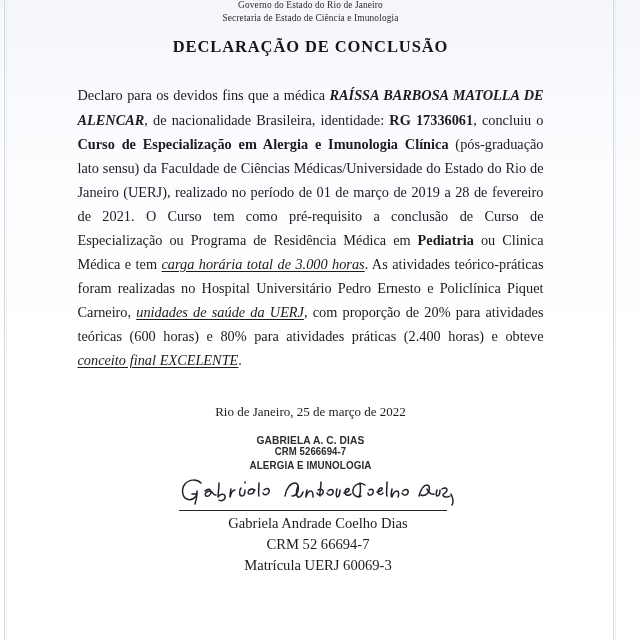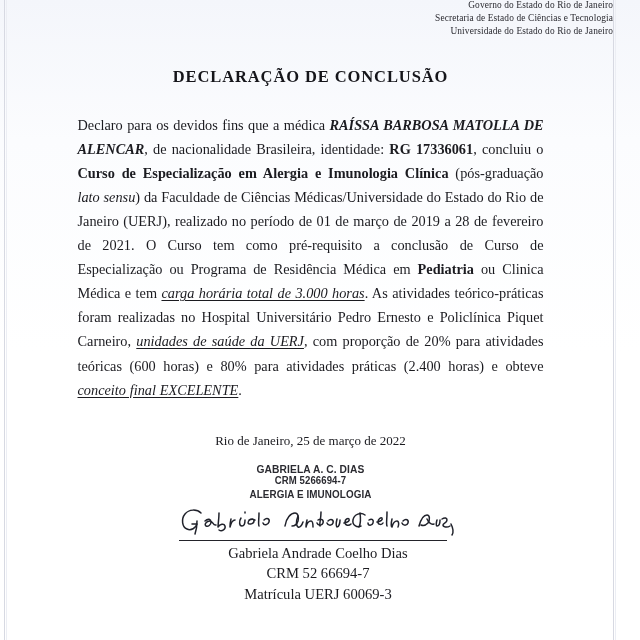--- a/index.html
+++ b/index.html
@@ -40,53 +40,53 @@
   .sheet {
     position: absolute;
     left: 8px;
     top: 0;
     width: 605px;
     height: 640px;
   }
 
   
   .letterhead {
-    text-align: right;
+    text-align: center;
     padding-top: 1px;
     font-size: 9.4px;
     line-height: 13.2px;
     letter-spacing: 0.12px;
     color: #2a2a30;
   }
   .letterhead .ln1 { margin-top: -2px; }
 
   
   .doc-title {
     text-align: center;
-    margin-top: 28px;
+    margin-top: 12px;
     font-size: 16.5px;
     font-weight: bold;
     letter-spacing: 0.9px;
     color: #15151a;
   }
 
   
   .body-block {
     margin: 0 auto;
     margin-top: 26px;
     width: 466px;
     text-align: justify;
     text-align-last: left;
     font-size: 14.3px;
     line-height: 24.1px;
     color: #1b1b20;
     word-spacing: 0.2px;
   }
   b, .b { font-weight: bold; }
-  i, .i { font-style: italic; }
+  i, .i { }
   .bi { font-weight: bold; font-style: italic; }
   .u  { text-decoration: underline; text-underline-offset: 2px; font-style: italic; }
 
   
   .date-line {
     text-align: center;
     margin-top: 31px;
     font-size: 13px;
     color: #1b1b20;
   }
@@ -141,22 +141,21 @@
 
   <div class="edge-rule left"></div>
   <div class="edge-rule left2"></div>
   <div class="edge-rule right"></div>
   <div class="edge-rule right2"></div>
 
   <div class="sheet">
 
     <div class="letterhead">
       <div class="ln1">Governo do Estado do Rio de Janeiro</div>
-      <div>Secretaria de Estado de Ciências e Tecnologia</div>
-      <div>Universidade do Estado do Rio de Janeiro</div>
+      <div>Secretaria de Estado de Ciência e Imunologia</div>
     </div>
 
     <div class="doc-title">DECLARAÇÃO DE CONCLUSÃO</div>
 
     <div class="body-block">
       <span>Declaro para os devidos fins que a médica </span><span class="bi">RAÍSSA BARBOSA MATOLLA DE ALENCAR</span><span>, de nacionalidade Brasileira, identidade: </span><span class="b">RG 17336061</span><span>, concluiu o </span><span class="b">Curso de Especialização em Alergia e Imunologia Clínica</span><span> (pós-graduação </span><span class="i">lato sensu</span><span>) da Faculdade de Ciências Médicas/Universidade do Estado do Rio de Janeiro (UERJ), realizado no período de 01 de março de 2019 a 28 de fevereiro de 2021. O Curso tem como pré-requisito a conclusão de Curso de Especialização ou Programa de Residência Médica em </span><span class="b">Pediatria</span><span> ou Clinica Médica e tem </span><span class="u">carga horária total de 3.000 horas</span><span>. As atividades teórico-práticas foram realizadas no Hospital Universitário Pedro Ernesto e Policlínica Piquet Carneiro, </span><span class="u">unidades de saúde da UERJ</span><span>, com proporção de 20% para atividades teóricas (600 horas) e 80% para atividades práticas (2.400 horas) e obteve </span><span class="u">conceito final EXCELENTE</span><span>.</span>
     </div>
 
     <div class="date-line">Rio de Janeiro, 25 de março de 2022</div>
 

